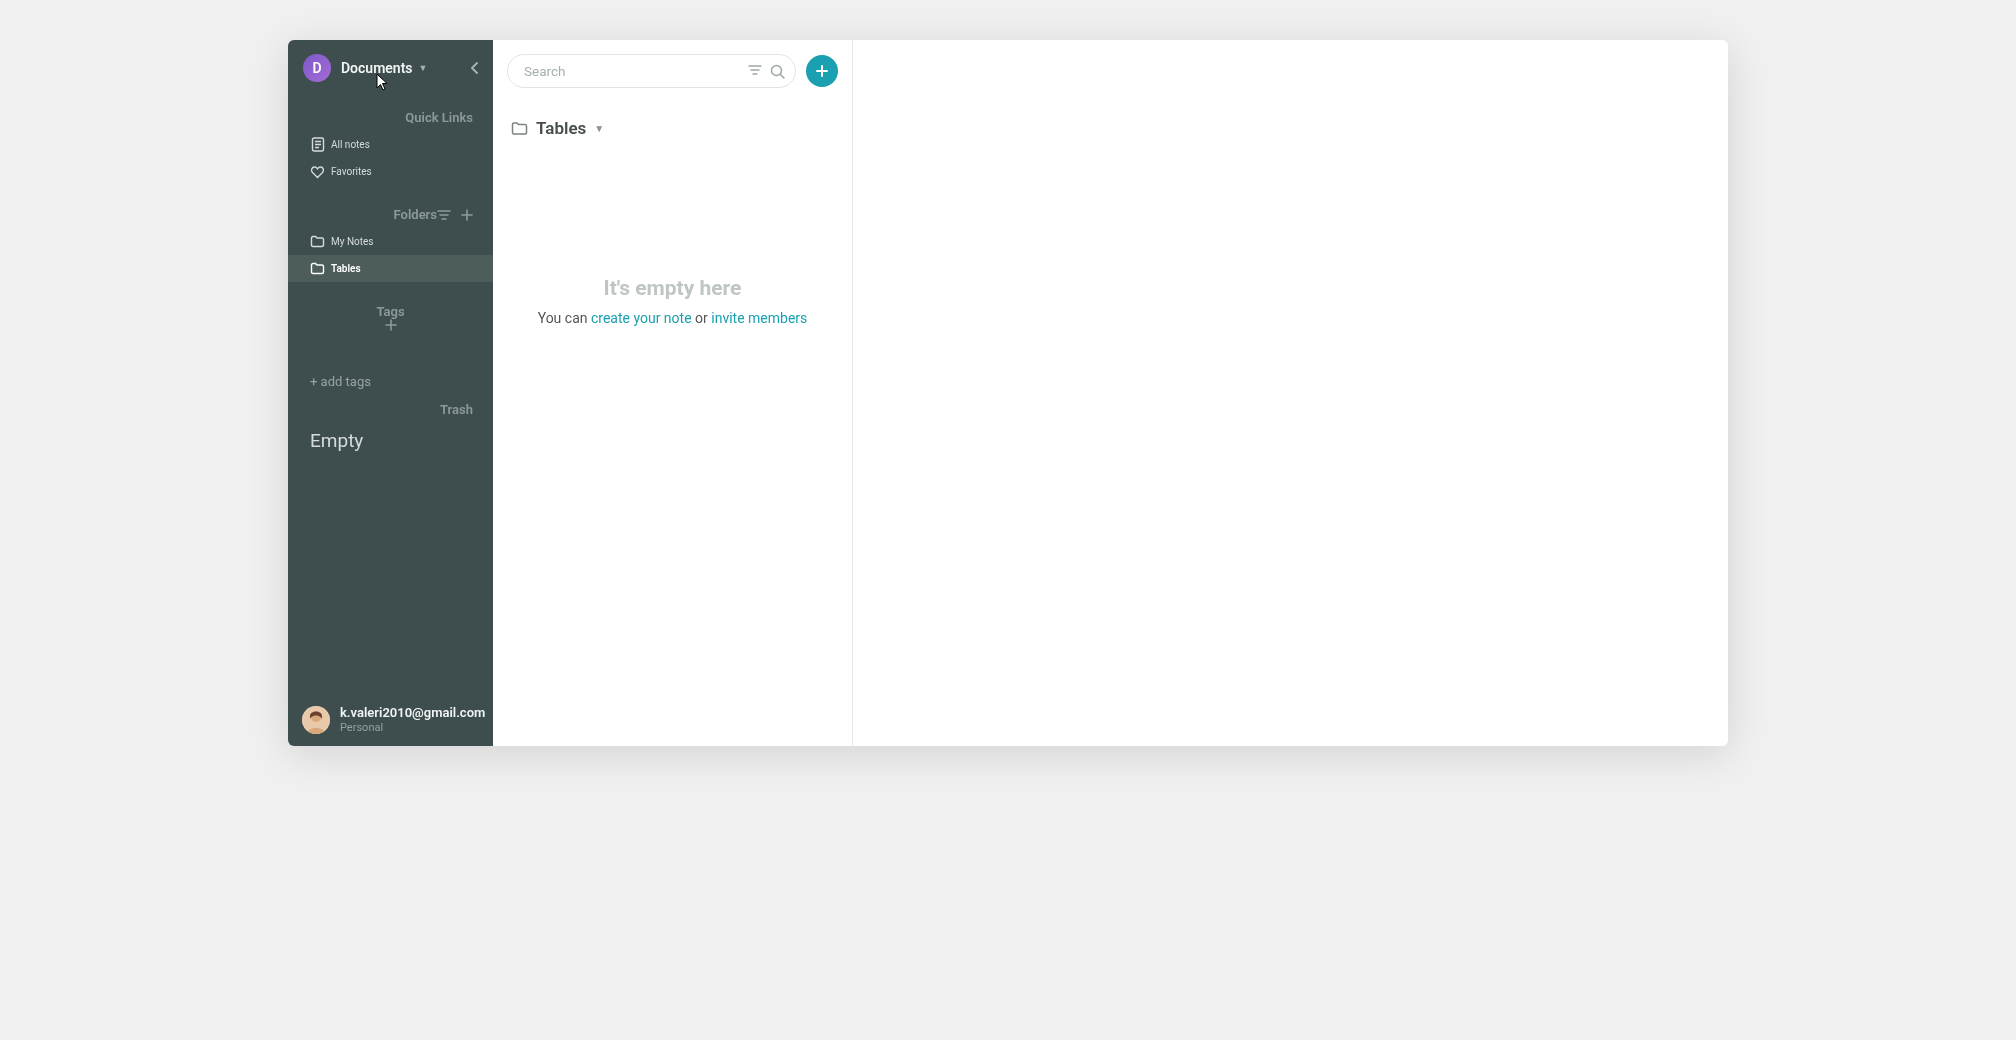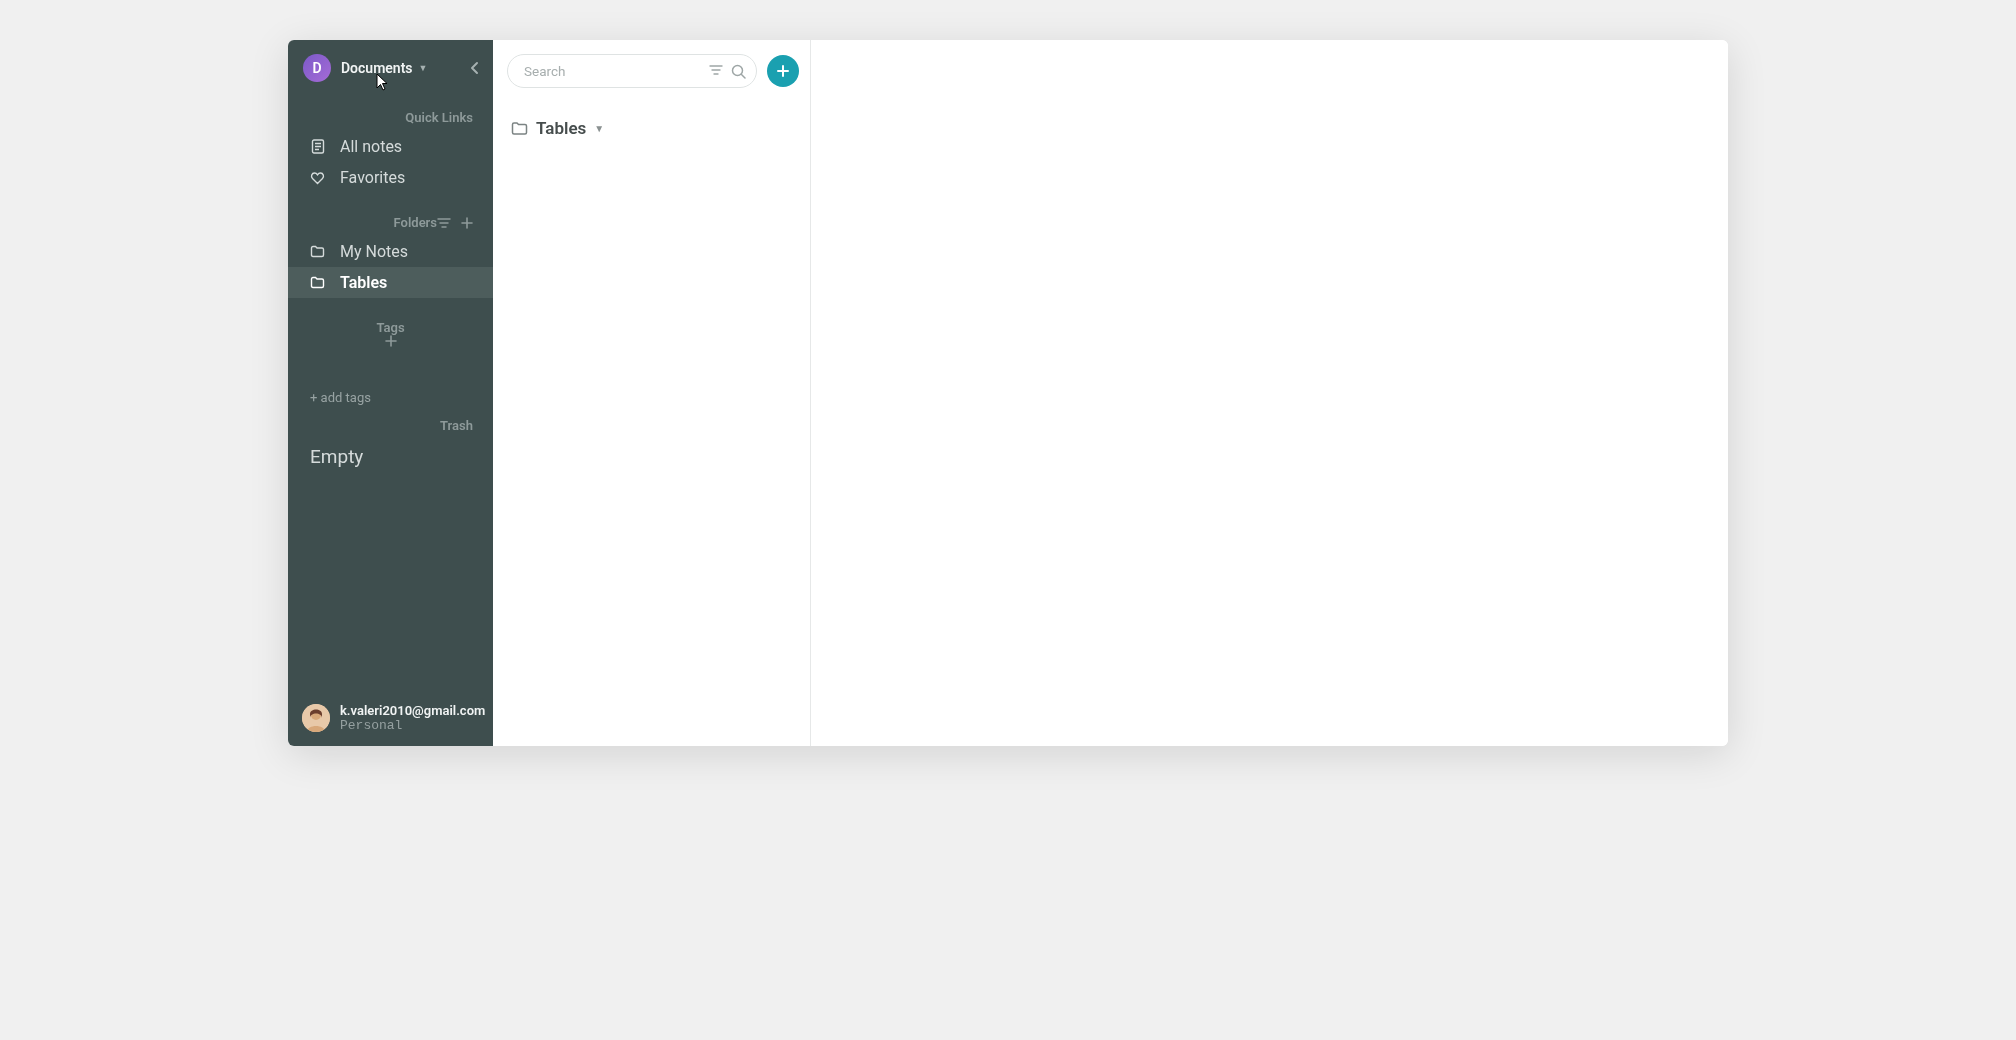--- a/index.html
+++ b/index.html
@@ -84,23 +84,23 @@
       margin-top: 6px;
     }
     .section-actions {
       display: flex;
       gap: 10px;
       color: #8e9a9a;
     }
     .nav-item {
       display: flex;
       align-items: center;
-      gap: 15px;
+      gap: 6px;
       padding: 6px 36px 6px 22px;
-      font-size: 16px;
+      font-size: 10px;
       color: #d5dbdb;
       cursor: pointer;
     }
     .nav-item.indented {
       padding-left: 22px;
     }
     .nav-item.active {
       background: #4d5d5c;
       color: #fff;
       font-weight: 600;
@@ -153,28 +153,27 @@
     }
     .user-email {
       font-size: 13px;
       font-weight: 600;
       color: #f1f4f4;
       display: flex;
       align-items: center;
       gap: 12px;
     }
     .user-plan {
-      font-size: 13px;
+      font-size: 11px;
       color: #95a0a0;
-      font-family: Liberation Mono, monospace;
     }
 
     
     .mid-panel {
-      width: 318px;
+      width: 360px;
       background: #fff;
       border-right: 1px solid #e6e8e8;
       display: flex;
       flex-direction: column;
       flex-shrink: 0;
     }
     .search-row {
       display: flex;
       align-items: center;
       gap: 10px;
@@ -426,20 +425,26 @@
     <div class="folder-crumb">
       <span class="icon-slot">
         <svg width="17" height="15" viewBox="0 0 17 15" fill="none" stroke="currentColor" stroke-width="1.5">
             <path d="M1.5 3.5 C1.5 2.5 2 2 3 2 L6 2 L7.5 3.5 L14 3.5 C15 3.5 15.5 4 15.5 5 L15.5 11.5 C15.5 12.5 15 13 14 13 L3 13 C2 13 1.5 12.5 1.5 11.5 Z"></path>
           </svg>
       </span>
       <span>Tables</span>
       <span class="caret-down">▼</span>
     </div>
 
+    <div class="empty-state">
+      <div class="empty-title">It's empty here</div>
+      <div class="empty-sub">
+        <span>You can </span><span class="link">create your note</span><span> or </span><span class="link">invite members</span>
+      </div>
+    </div>
   </div>
 
   <div class="main-content"></div>
 
   <div class="cursor" style="position:absolute; left:86px; top:33px;">
     <svg width="16" height="20" viewBox="0 0 16 20">
         <path d="M3 1 L3 15 L6.5 11.5 L9 17 L11 16 L8.5 10.5 L13 10.5 Z" fill="#fff" stroke="#000" stroke-width="1"></path>
       </svg>
   </div>
 </div>

